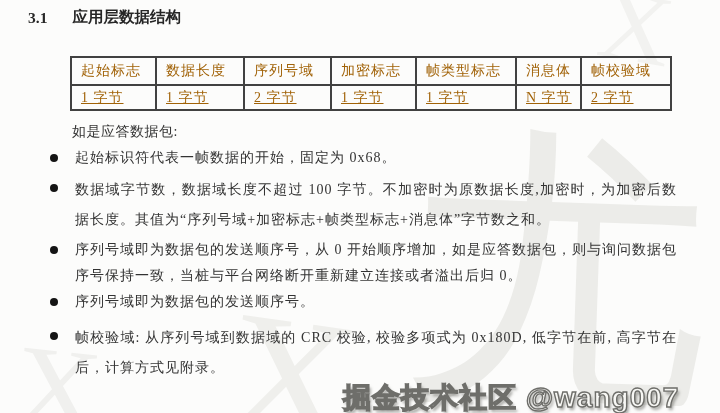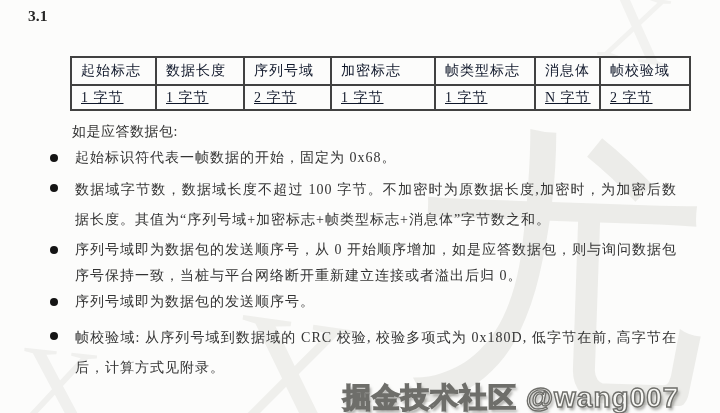--- a/index.html
+++ b/index.html
@@ -32,26 +32,26 @@
   
   .data-table {
     position:absolute; left:70px; top:56px;
     border-collapse:collapse; table-layout:fixed;
   }
   .data-table td {
     border:2px solid #414141;
     font-size:14px; letter-spacing:1px;
     padding:0 2px 0 9px;
     vertical-align:middle;
-    color:#0f172a;
+    color:#a16207;
     white-space:nowrap;
   }
   .data-table .hdr-row td { height:28px; }
   .data-table .val-row td { height:25px;text-decoration:underline; }
-  .c0{width:85px}.c1{width:88px}.c2{width:87px}.c3{width:104px}.c4{width:100px}.c5{width:65px}.c6{width:90px}
+  .c0{width:85px}.c1{width:88px}.c2{width:87px}.c3{width:85px}.c4{width:100px}.c5{width:65px}.c6{width:90px}
 
   
   .intro {
     position:absolute; left:72px; top:123px;
     font-size:14px; letter-spacing:0.5px; color:#333;
   }
   .bullets {
     position:absolute; left:50px; top:145px; width:640px;
     list-style:none;
   }
@@ -88,20 +88,21 @@
     <span class="bg-glyph bg-g0">尤</span>
     <span class="bg-glyph bg-g1">X</span>
     <span class="bg-glyph bg-g2">X</span>
     <span class="bg-glyph bg-g3">X</span>
   </div>
 
   <div class="content">
 
     <div class="heading">
       <span>3.1</span>
+      <span>应用层数据结构</span>
     </div>
 
     <table class="data-table">
       <tbody>
           <tr class="hdr-row">
         <td class="c0">起始标志</td>
         <td class="c1">数据长度</td>
         <td class="c2">序列号域</td>
         <td class="c3">加密标志</td>
         <td class="c4">帧类型标志</td>

